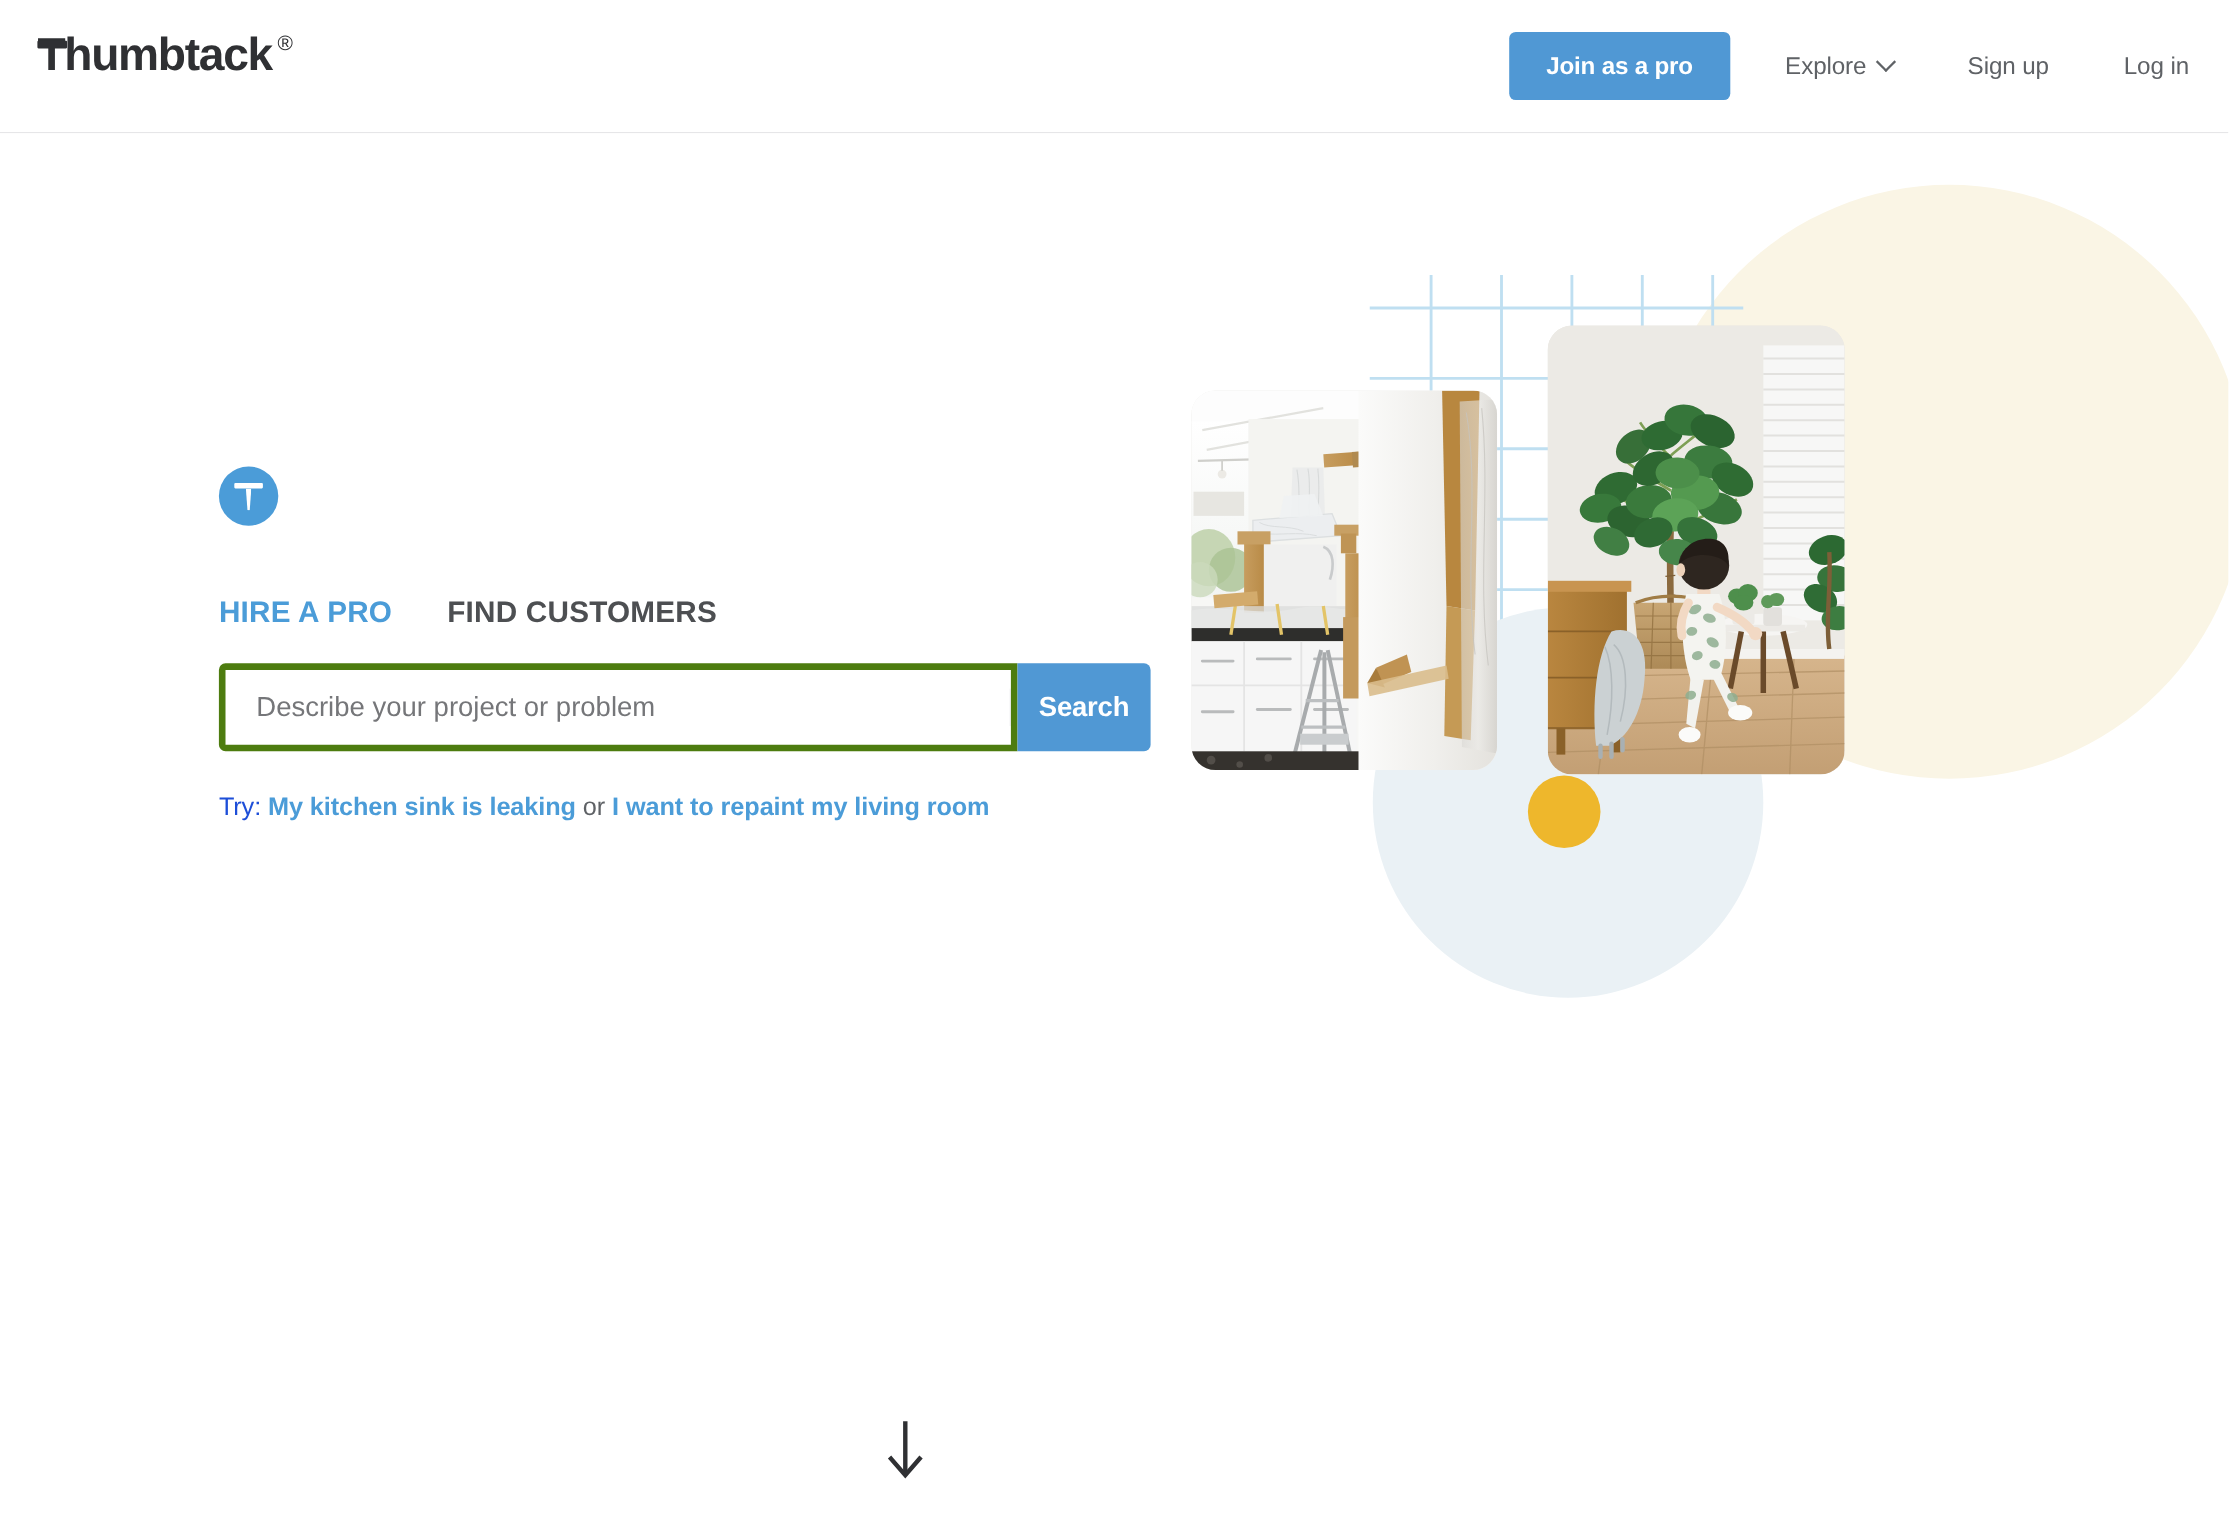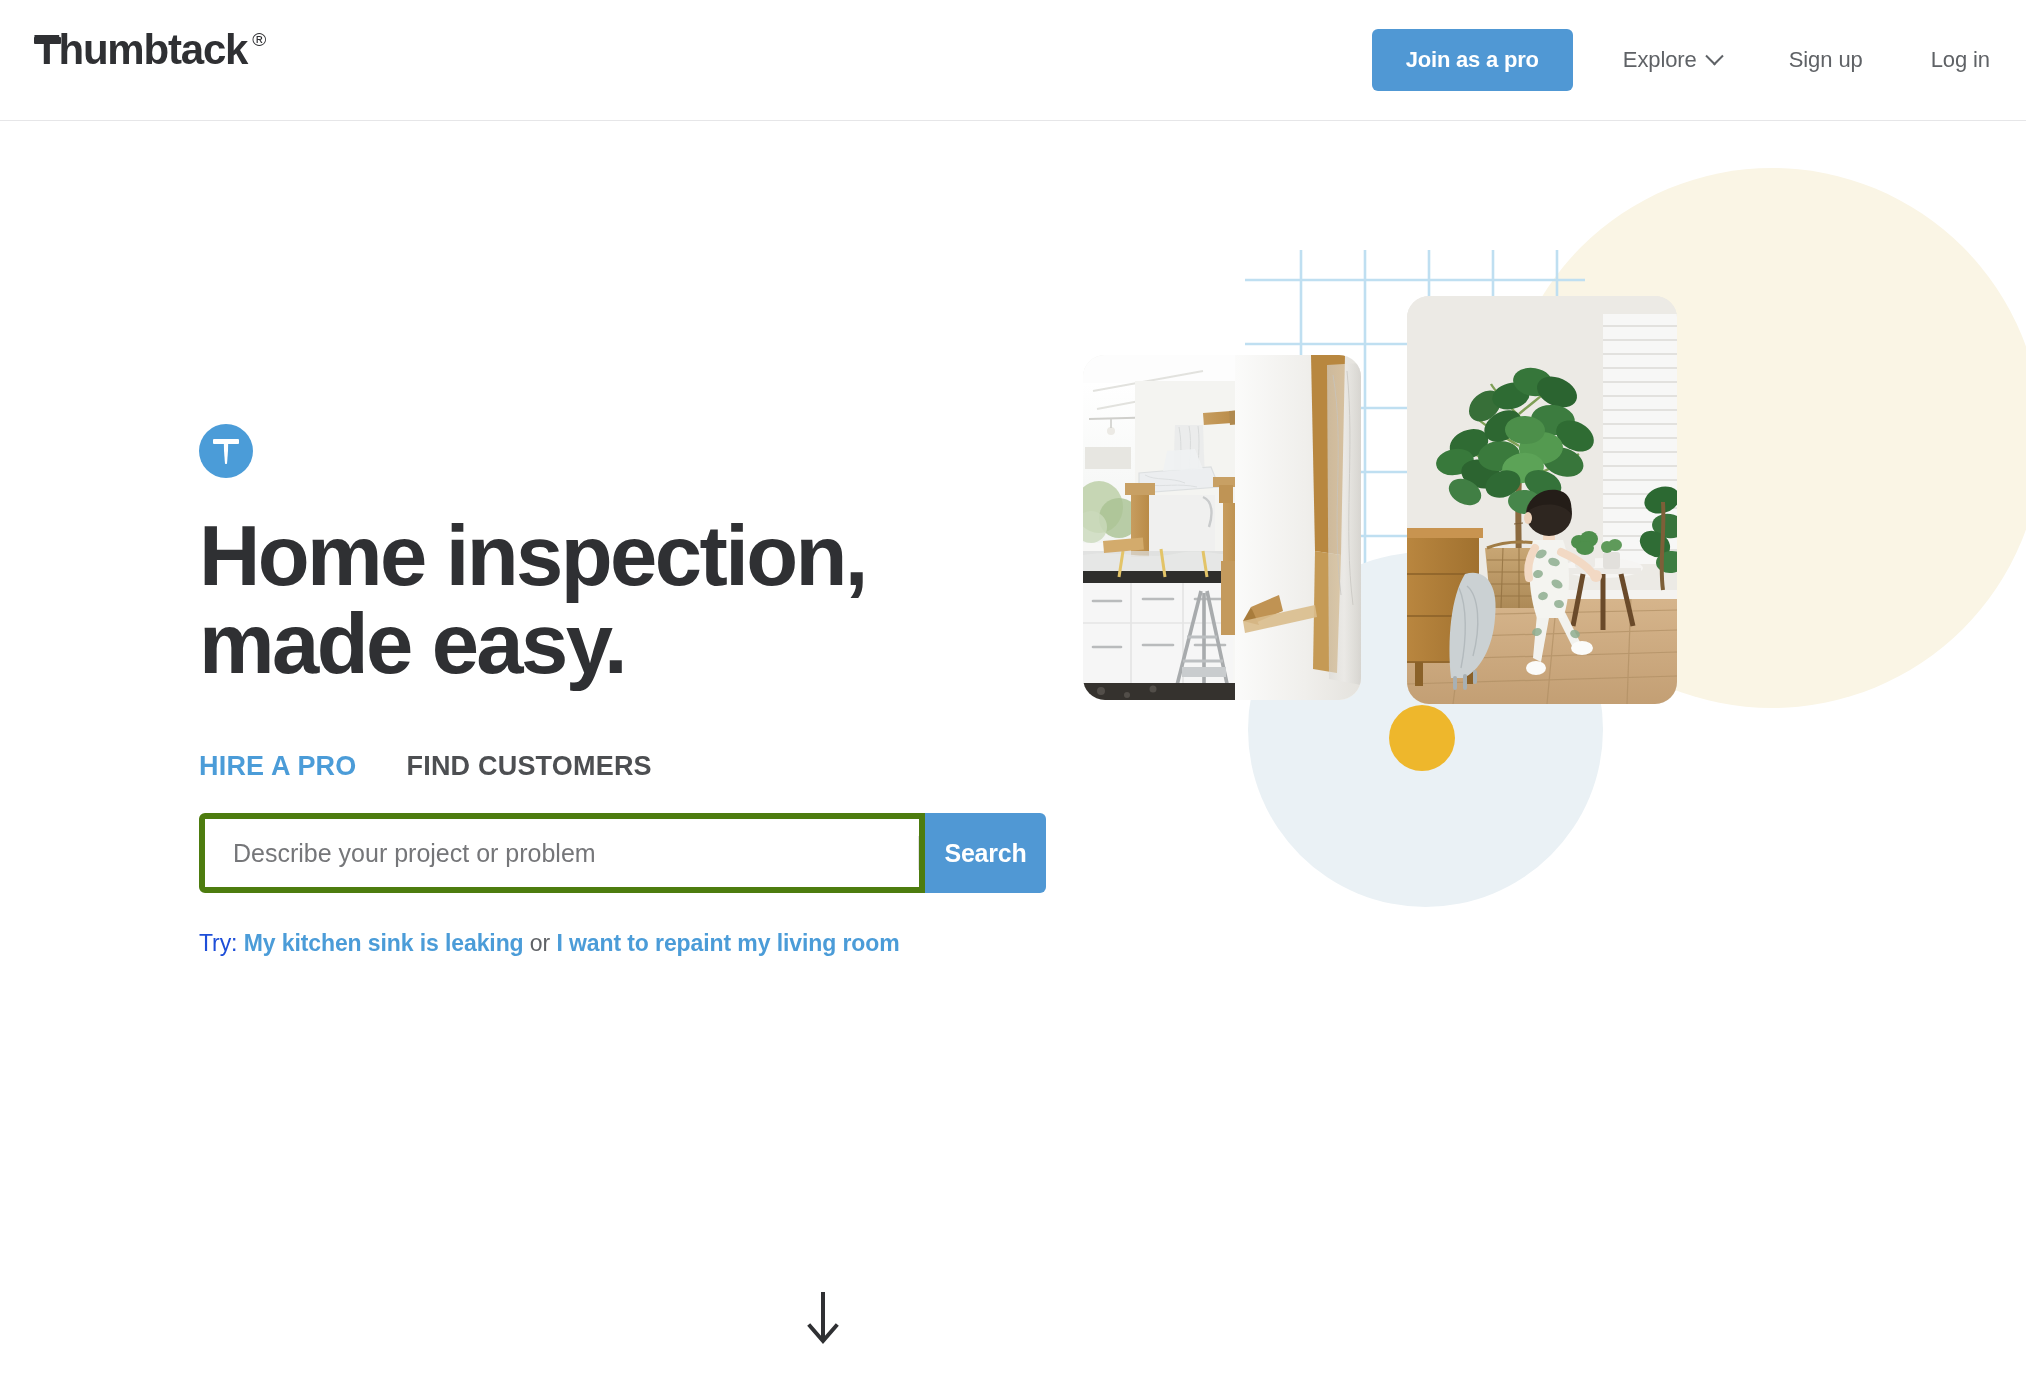--- a/index.html
+++ b/index.html
@@ -402,24 +402,20 @@
     </div>
   </div>
 
   <div class="hero-left">
 
     <div class="badge">
       <span class="bar"></span>
       <span class="pin"></span>
     </div>
 
-    <h1 class="headline">
-      <span>Home inspection,</span><br>
-      <span>made easy.</span>
-    </h1>
 
     <div class="tabs">
       <div class="tab active">HIRE A PRO</div>
       <div class="tab inactive">FIND CUSTOMERS</div>
     </div>
 
     <div class="search-row">
       <div class="search-fields">
         <input class="field-project" type="text" placeholder="Describe your project or problem" style="">
         <div class="divider-v"></div>

